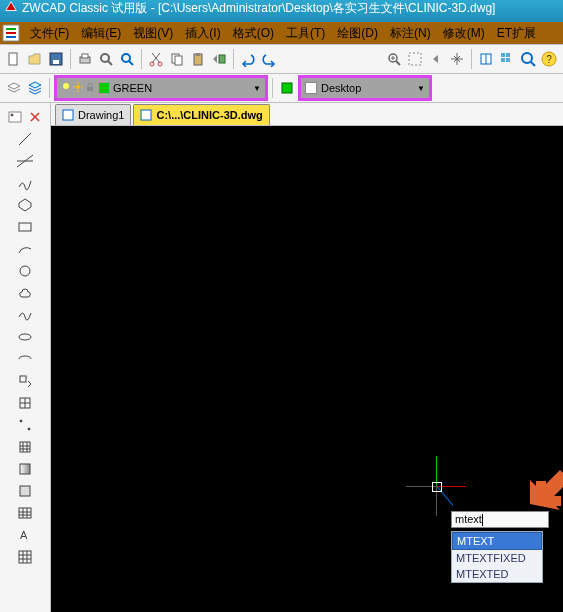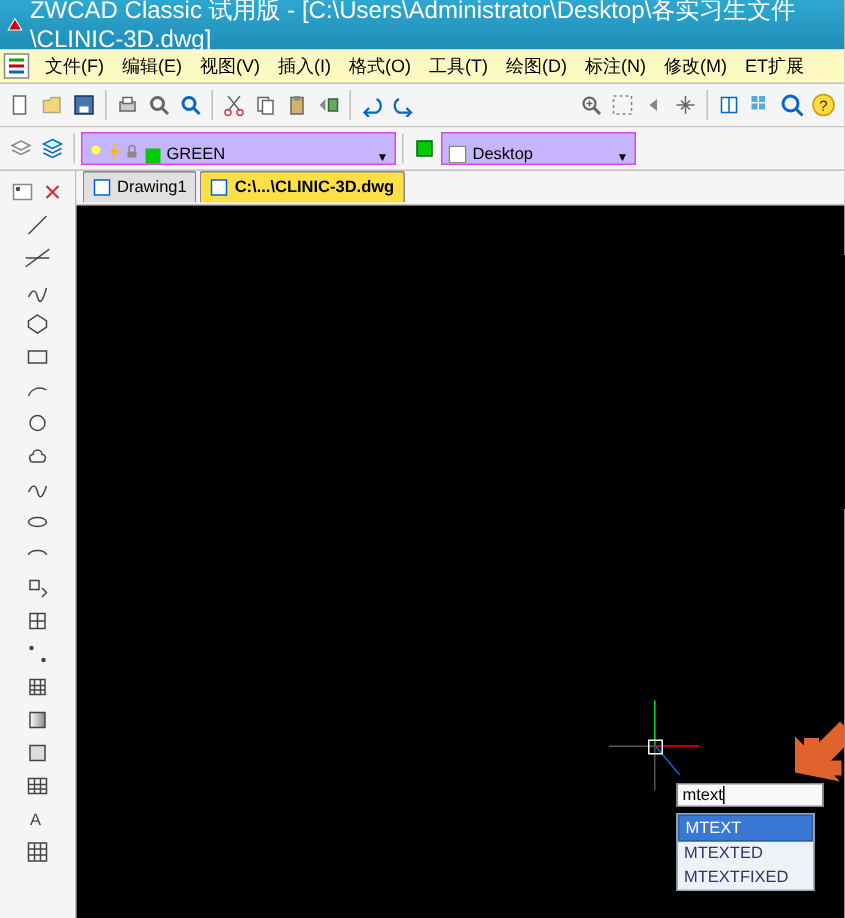--- a/index.html
+++ b/index.html
@@ -1,35 +1,35 @@
 <!DOCTYPE html>
 <html><head>
 <meta charset="utf-8">
 <style>
   html,body{margin:0;padding:0;font-family:"Microsoft YaHei",Arial,sans-serif;font-size:12px;background:#f0f0f0;overflow:hidden}
   .window{width:563px;height:612px;position:relative;background:#fff}
-  .titlebar{height:33px;background:linear-gradient(#2ea8d1,#1f8db8);color:#fff;display:flex;align-items:center;padding:0 4px;font-size:16px}
+  .titlebar{height:22px;background:linear-gradient(#2ea8d1,#1f8db8);color:#fff;display:flex;padding:0 4px;font-size:12px}
   .titlebar .ico{width:14px;height:14px;margin-right:4px;display:inline-block}
-  .menubar{height:22px;background:#fef9c3;border-bottom:1px solid #c0c0c0;display:flex;align-items:center;padding:0 2px}
+  .menubar{height:22px;background:#a16207;border-bottom:1px solid #c0c0c0;display:flex;align-items:center;padding:0 2px}
   .menubar .menu{padding:2px 6px;cursor:default}
   .menubar .svc{width:18px;height:18px;margin-right:4px}
   .toolbar{height:28px;background:#f5f5f5;border-bottom:1px solid #c0c0c0;display:flex;align-items:center;padding:0 4px;gap:1px}
   .toolbar .sep{width:1px;height:20px;background:#c0c0c0;margin:0 3px}
   .tbtn{width:20px;height:20px;display:flex;align-items:center;justify-content:center;cursor:default}
   .tbtn svg{width:16px;height:16px}
-  .layer-select{width:200px;height:20px;border:1px solid #d946ef;background:#c4b5fd;display:flex;align-items:flex-end;padding:0 4px;font-size:11px}
+  .layer-select{width:200px;height:20px;border:3px solid #d946ef;background:#a3a3a3;display:flex;align-items:center;padding:0 4px;font-size:11px}
   .layer-select .swatch{width:10px;height:10px;margin-right:4px}
   .layer-select .arrow{margin-left:auto;font-size:8px}
   .main{display:flex;height:calc(100% - 100px)}
   .leftbar{width:50px;background:#f5f5f5;border-right:1px solid #c0c0c0;display:flex;flex-direction:column;align-items:center;padding-top:4px;gap:2px}
   .leftbar .row2{display:flex;gap:0}
   .lbtn{width:20px;height:20px;display:flex;align-items:center;justify-content:center;cursor:default}
   .lbtn svg{width:16px;height:16px;stroke:#444;fill:none;stroke-width:1}
   .canvas-area{flex:1;display:flex;flex-direction:column;min-width:0}
-  .tabs{height:22px;background:#f5f5f5;border-bottom:1px solid #c0c0c0;display:flex;align-items:flex-start;padding-left:4px}
+  .tabs{height:22px;background:#f5f5f5;border-bottom:1px solid #c0c0c0;display:flex;align-items:center;padding-left:4px}
   .tab{height:20px;border:1px solid #888;border-bottom:0;background:#fde047;padding:0 6px;display:flex;align-items:center;font-size:11px;margin-right:2px;border-radius:2px 2px 0 0}
   .tab.inactive{background:#e0e0e0}
   .tab .tico{width:12px;height:12px;margin-right:4px}
   .canvas{flex:1;background:#000;position:relative;overflow:hidden}
   .crosshair{position:absolute;left:385px;top:360px}
   .crosshair .hline{position:absolute;width:60px;height:1px;background:#555;left:-30px;top:0}
   .crosshair .vline{position:absolute;width:1px;height:60px;background:#555;top:-30px;left:0}
   .crosshair .ax-x{position:absolute;width:30px;height:1px;background:#c00;left:0;top:0}
   .crosshair .ax-y{position:absolute;width:1px;height:30px;background:#0c0;left:0;top:-30px}
   .crosshair .ax-z{position:absolute;width:1px;height:26px;background:#06c;left:0;top:0;transform:rotate(-40deg);transform-origin:0 0}
@@ -407,22 +407,22 @@
           <div class="ax-x"></div>
           <div class="ax-y"></div>
           <div class="ax-z"></div>
           <div class="box"></div>
         </div>
 
         <div class="cmdinput"><span>mtext</span><span style="border-right:1px solid #000;height:12px;display:inline-block;vertical-align:middle"></span></div>
 
         <div class="suggest">
           <div class="item sel">MTEXT</div>
+          <div class="item">MTEXTFIXED</div>
           <div class="item">MTEXTED</div>
-          <div class="item">MTEXTFIXED</div>
         </div>
 
         <div class="arrow-anno">
           <svg viewBox="0 0 60 60">
               <path d="M50 10 L15 45 M15 45 L15 25 M15 45 L35 45" stroke="#e0622c" stroke-width="10" fill="none"></path>
               <path d="M8 52 L8 28 L18 38 L38 18 L48 28 L28 48 L38 58 Z" fill="#e0622c" transform="translate(-4,-4)"></path>
             </svg>
         </div>
       </div>
     </div>

